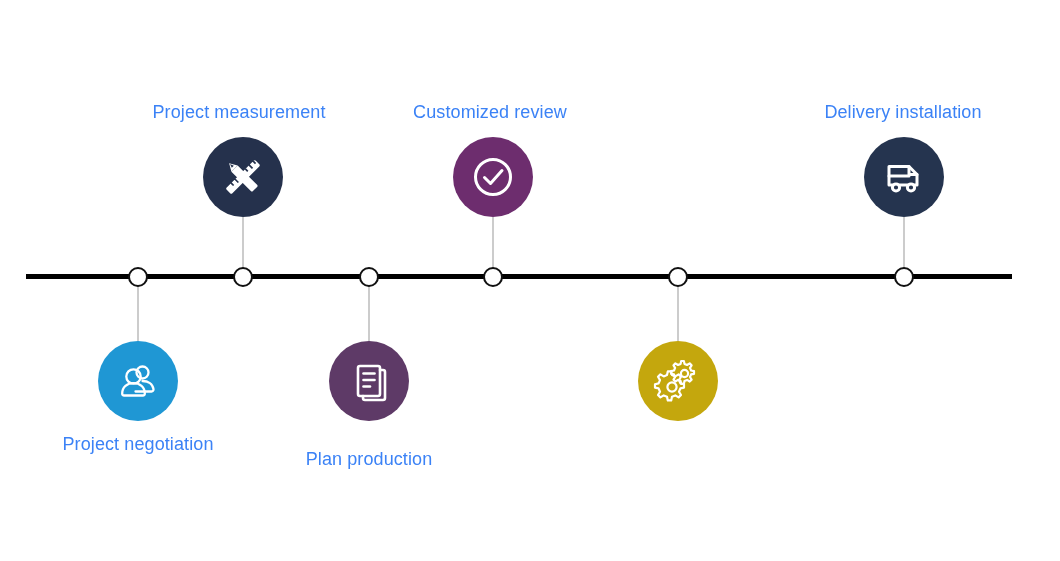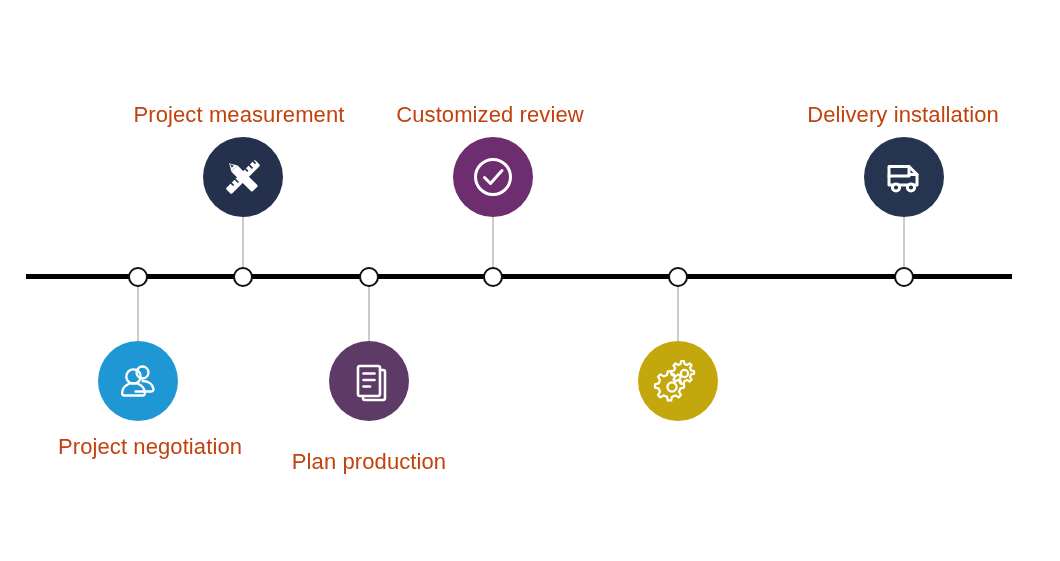--- a/index.html
+++ b/index.html
@@ -63,22 +63,22 @@
     justify-content: center;
     z-index: 3;
   }
   .disc svg { display: block; }
 
   
   .label {
     position: absolute;
     transform: translateX(-50%);
     white-space: nowrap;
-    font-size: 22px;
-    color: #c2410c;
+    font-size: 18px;
+    color: #3b82f6;
     letter-spacing: 0.1px;
     z-index: 2;
   }
 </style>
 </head>
 <body>
 
 <div id="stage">
 
   <div class="axis"></div>
@@ -100,21 +100,21 @@
   <div class="disc" style="left:138px; top:381px; background:#1f97d4">
     <span>
       <svg width="46" height="46" viewBox="0 0 46 46" fill="none" stroke="#ffffff" stroke-width="2.3" stroke-linecap="round" stroke-linejoin="round">
         <circle cx="27.5" cy="14.5" r="6"></circle>
         <path d="M20.5 33.5 h16 a2 2 0 0 0 2-2.3 c-0.8-5.4-5.3-8.2-11-8.2"></path>
         <circle cx="18.5" cy="18.5" r="7.2"></circle>
         <path d="M7.2 35.5 c0-6.6 5-10.3 11.3-10.3 s11.3 3.7 11.3 10.3 a2 2 0 0 1-2 2 H9.2 a2 2 0 0 1-2-2 z"></path>
       </svg>
     </span>
   </div>
-  <div class="label" style="left:150px; top:434px">Project negotiation</div>
+  <div class="label" style="left:138px; top:434px">Project negotiation</div>
 
   <div class="disc" style="left:243px; top:177px; background:#25314c">
     <span>
       <svg width="48" height="48" viewBox="0 0 48 48" fill="#ffffff">
 
         <g transform="rotate(-45 24 24)">
           <path d="M5 20 h38 a1.6 1.6 0 0 1 1.6 1.6 v4.8 a1.6 1.6 0 0 1-1.6 1.6 H5 a1.6 1.6 0 0 1-1.6-1.6 v-4.8 A1.6 1.6 0 0 1 5 20 z
                    M10.5 20 v3.4 h1.7 V20 z
                    M16 20 v4.6 h1.7 V20 z
                    M21.5 20 v3.4 h1.7 V20 z

